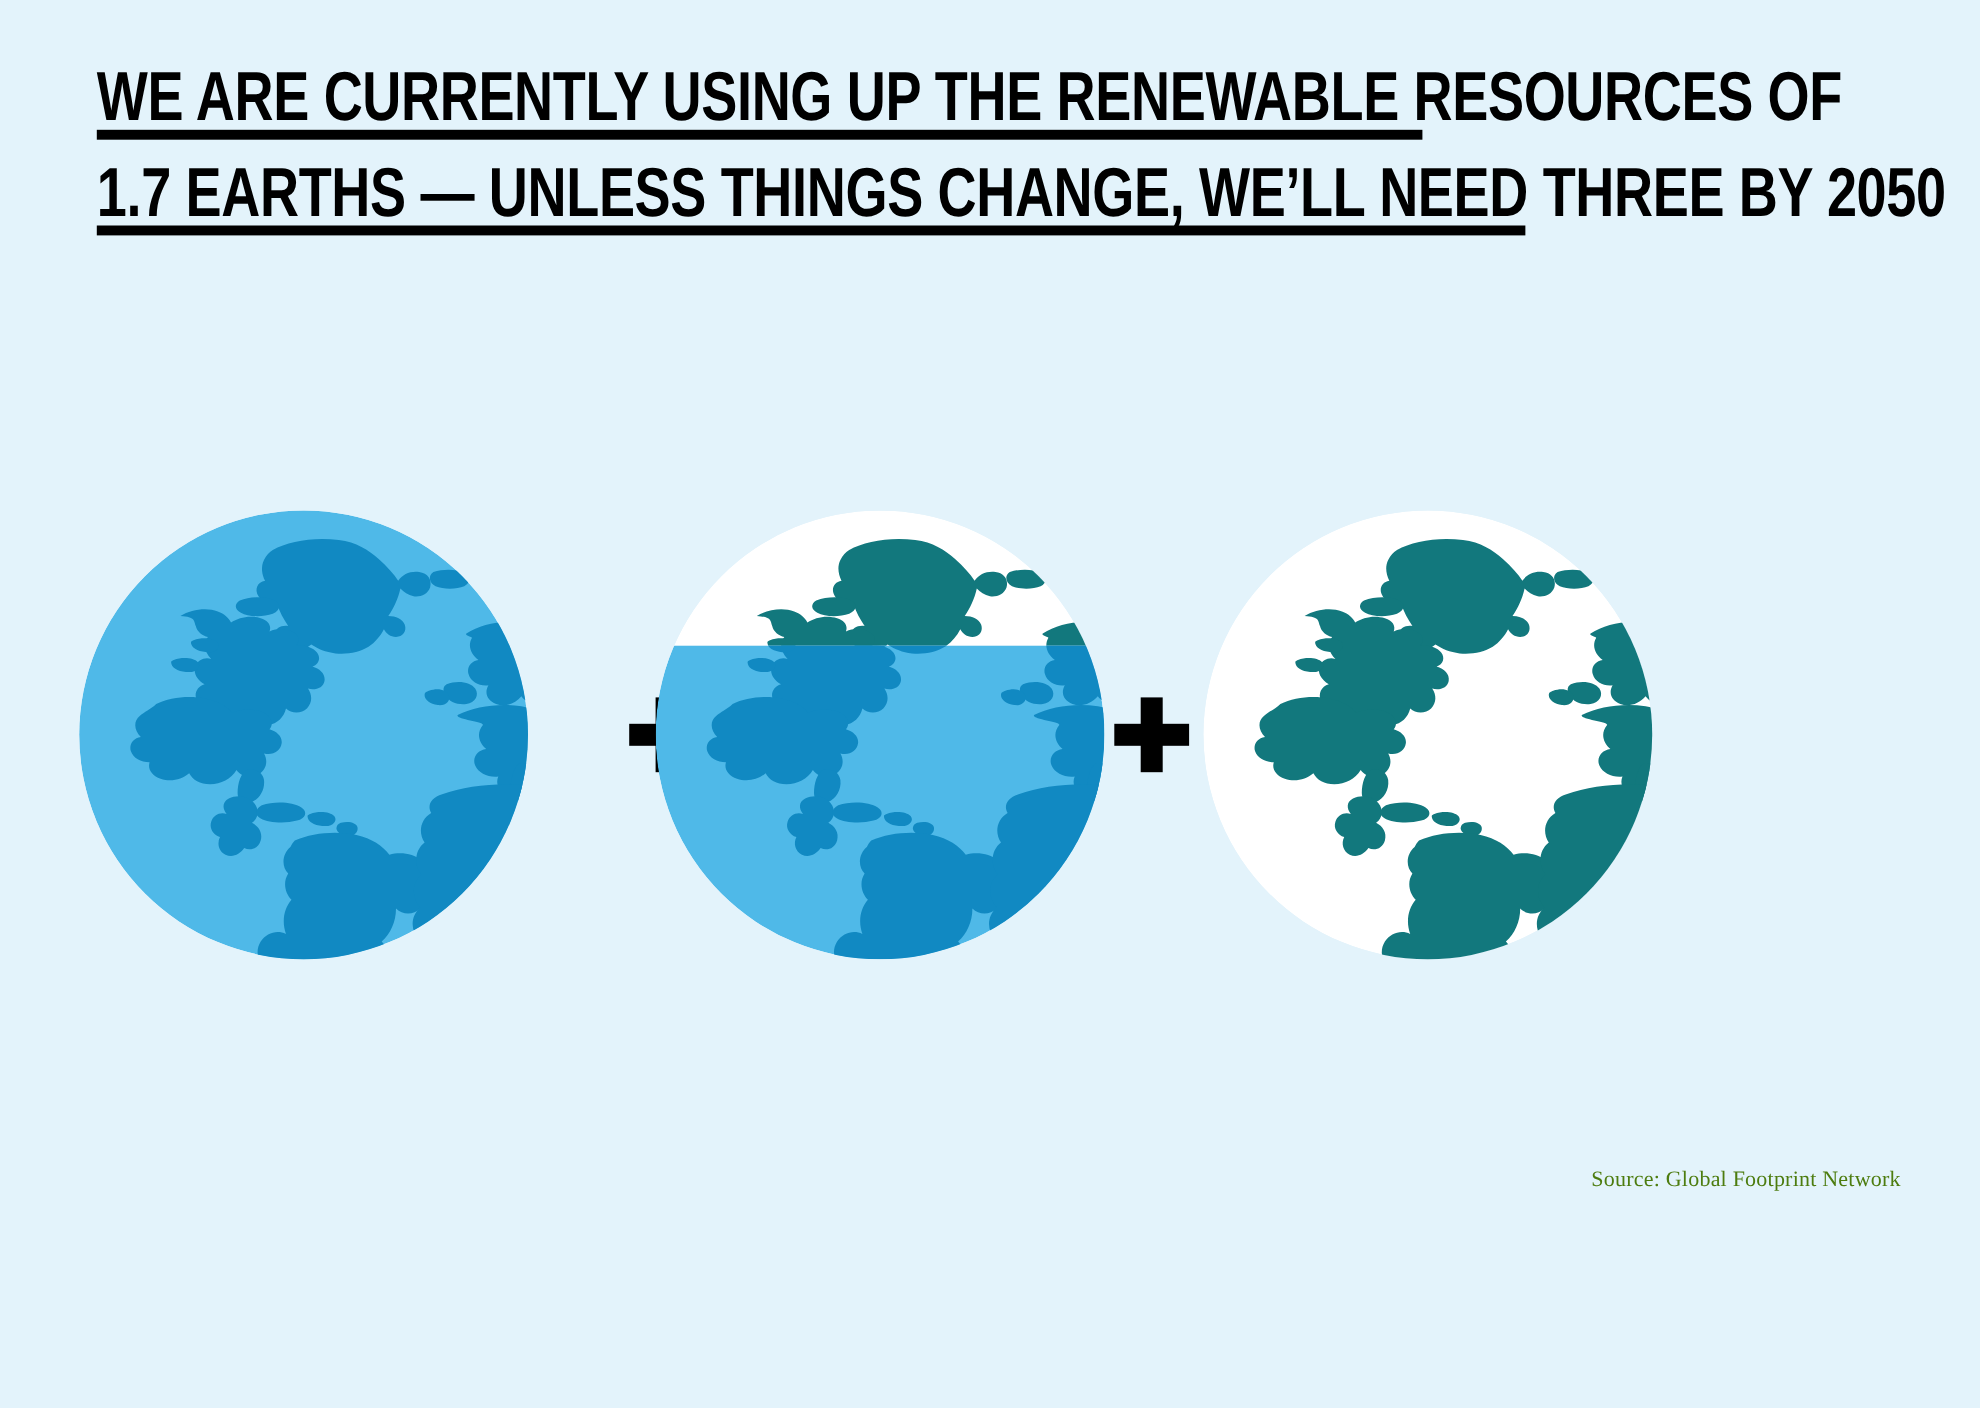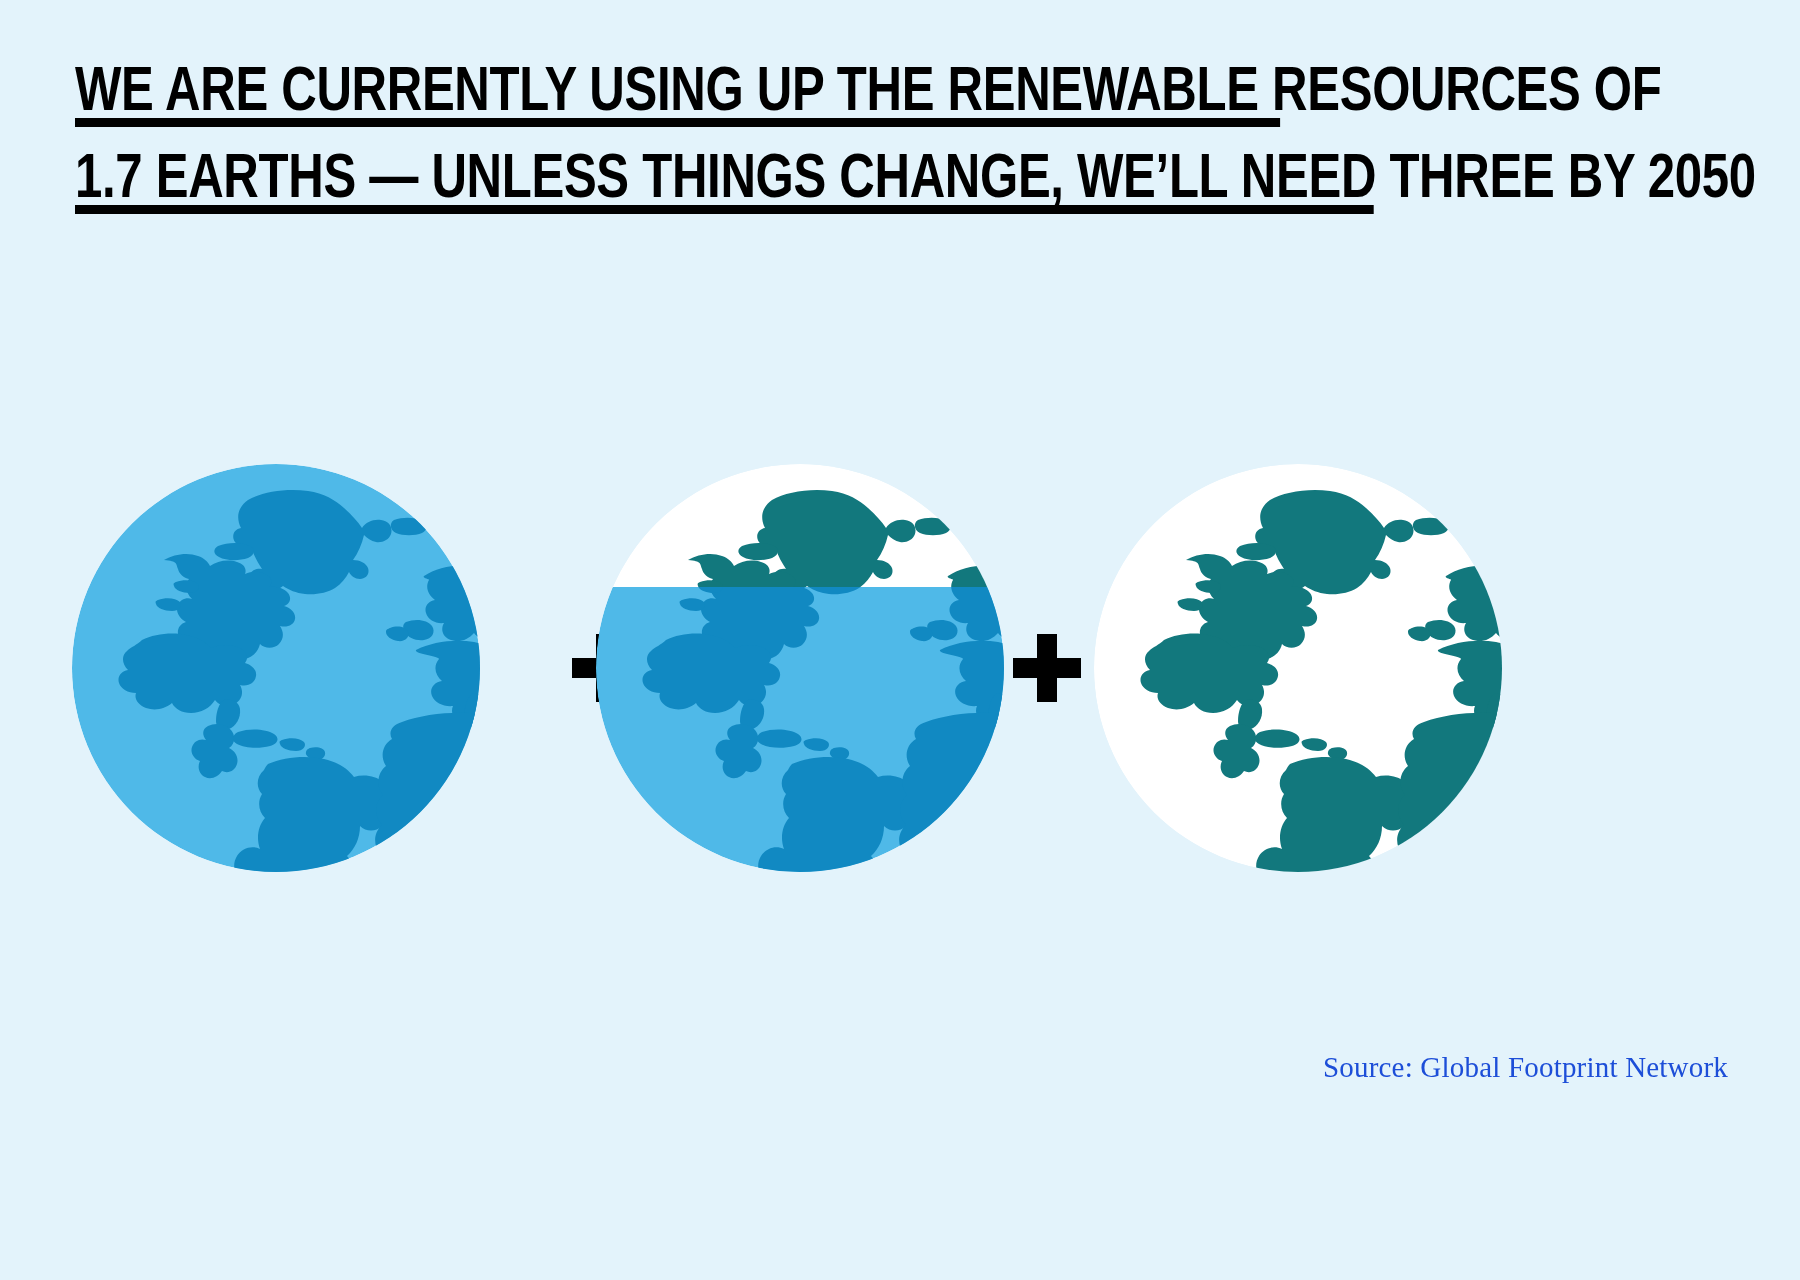--- a/index.html
+++ b/index.html
@@ -11,21 +11,21 @@
     height: 1280px;
     background: #e3f3fb;
     font-family: "Liberation Sans", sans-serif;
     overflow: hidden;
     position: relative;
   }
 
   
   .headline {
     position: absolute;
-    left: 75px;
+    left: 88px;
     top: 56px;
     width: 1640px;
   }
   .headline-line {
     display: block;
     color: #000000;
     font-family: "Liberation Sans Narrow", "Liberation Sans", sans-serif;
     font-weight: 700;
     font-size: 63px;
     line-height: 1.03;
@@ -86,23 +86,23 @@
   .plus::after {
     left: 0; top: 24px;
     width: 68px; height: 20px;
   }
 
   
   .source {
     position: absolute;
     right: 72px;
     bottom: 196px;
-    color: #1d4ed8;
+    color: #4d7c0f;
     font-family: "Liberation Serif", serif;
-    font-size: 29px;
+    font-size: 20px;
     letter-spacing: 0.2px;
     text-align: right;
   }
 </style>
 </head>
 <body style="background: rgb(227, 243, 251);">
 
 <div class="headline">
   <span class="headline-line headline-line-1">WE ARE CURRENTLY USING UP THE RENEWABLE RESOURCES OF<span class="rule"></span></span>
   <span class="headline-line headline-line-2">1.7 EARTHS — UNLESS THINGS CHANGE, WE’LL NEED THREE BY 2050<span class="rule"></span></span>

